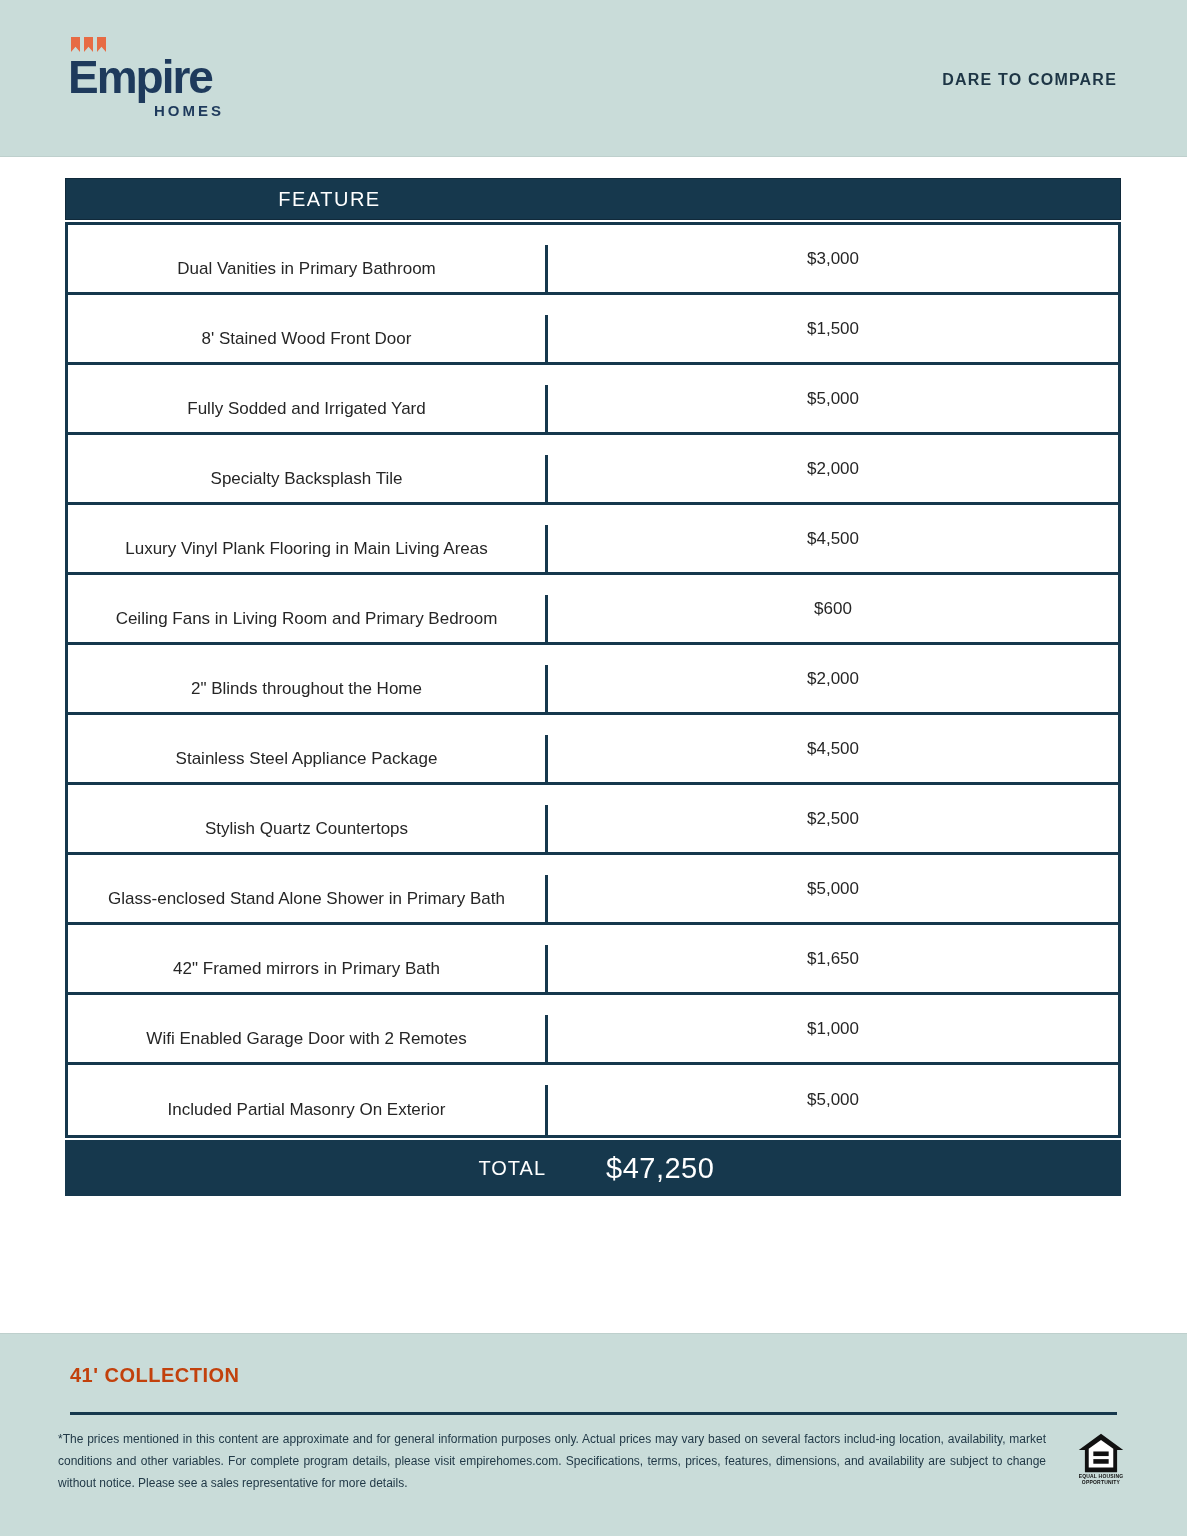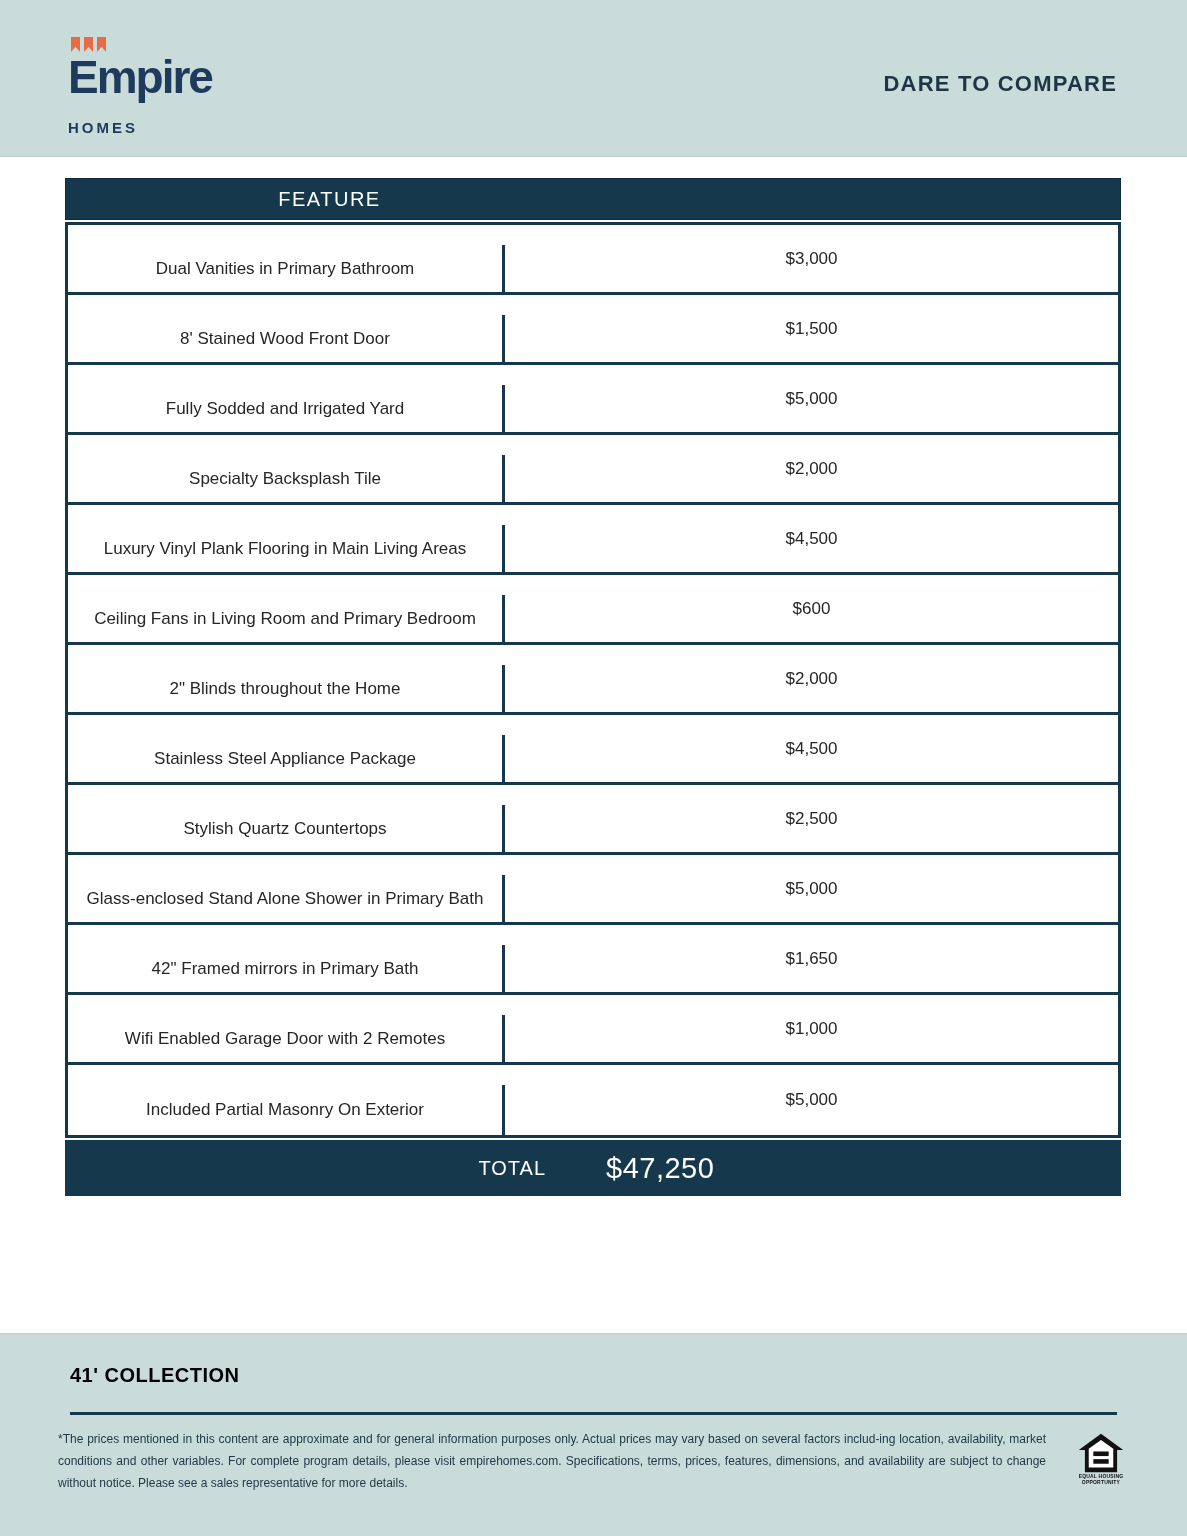--- a/index.html
+++ b/index.html
@@ -32,25 +32,25 @@
     clip-path:polygon(0 0,100% 0,100% 100%,50% 65%,0 100%);
   }
   .logo-word{
     color:var(--logo-navy);
     font-size:46px;font-weight:700;letter-spacing:-2px;line-height:1.0;
     margin-top:2px;
   }
   .logo-sub{
     color:var(--logo-navy);
     font-size:15px;font-weight:700;letter-spacing:3px;
-    margin-top:19px;padding-right:14px;
+    text-align:right;margin-top:2px;padding-right:14px;
   }
   .tagline{
     position:absolute;right:70px;top:71px;
-    color:#1d3545;font-size:22px;font-weight:600;letter-spacing:1.2px;
+    color:#1d3545;font-size:16px;font-weight:600;letter-spacing:1.2px;
   }
 
   
   .tablewrap{position:absolute;left:65px;top:178px;width:1056px;}
   .thead{
     display:flex;height:42px;background:var(--navy);
     border:1px solid #10293a;
   }
   .thead .hcell{
     color:#ffffff;font-size:20px;letter-spacing:1.5px;font-weight:400;
@@ -62,21 +62,21 @@
     margin-top:2px;
     border:3px solid var(--navy);
     background:#ffffff;
   }
   .trow{display:flex;height:70px;border-bottom:3px solid var(--navy);}
   .trow:last-child{border-bottom:none;}
   .tcell{
     display:flex;align-items:center;justify-content:center;
     color:var(--ink);font-size:17px;
   }
-  .tcell.feature{width:437px;border-right:3px solid var(--navy);margin-top:20px;}
+  .tcell.feature{width:480px;border-right:3px solid var(--navy);margin-top:20px;}
   .tcell.cost{flex:1;}
   .totalrow{
     margin-top:2px;height:56px;background:var(--navy);
     display:flex;align-items:center;
   }
   .total-label{
     width:527px;text-align:right;padding-right:46px;
     color:#ffffff;font-size:20px;letter-spacing:1px;font-weight:400;
   }
   .total-value{
@@ -84,21 +84,21 @@
   }
 
   
   .botband{
     position:absolute;left:0;top:1333px;width:1187px;height:203px;
     background:var(--teal);
     border-top:1px solid rgba(0,0,0,0.05);
   }
   .collection{
     position:absolute;left:70px;top:30px;
-    color:#000000;font-size:20px;font-weight:700;letter-spacing:0.5px;
+    color:#c2410c;font-size:20px;font-weight:700;letter-spacing:0.5px;
   }
   .rule{
     position:absolute;left:70px;top:78px;width:1047px;height:3px;
     background:var(--navy);
   }
   .disclaimer{
     position:absolute;left:58px;top:94px;width:988px;
     color:var(--foot-ink);font-size:12px;line-height:1.85;
     text-align:justify;
   }

